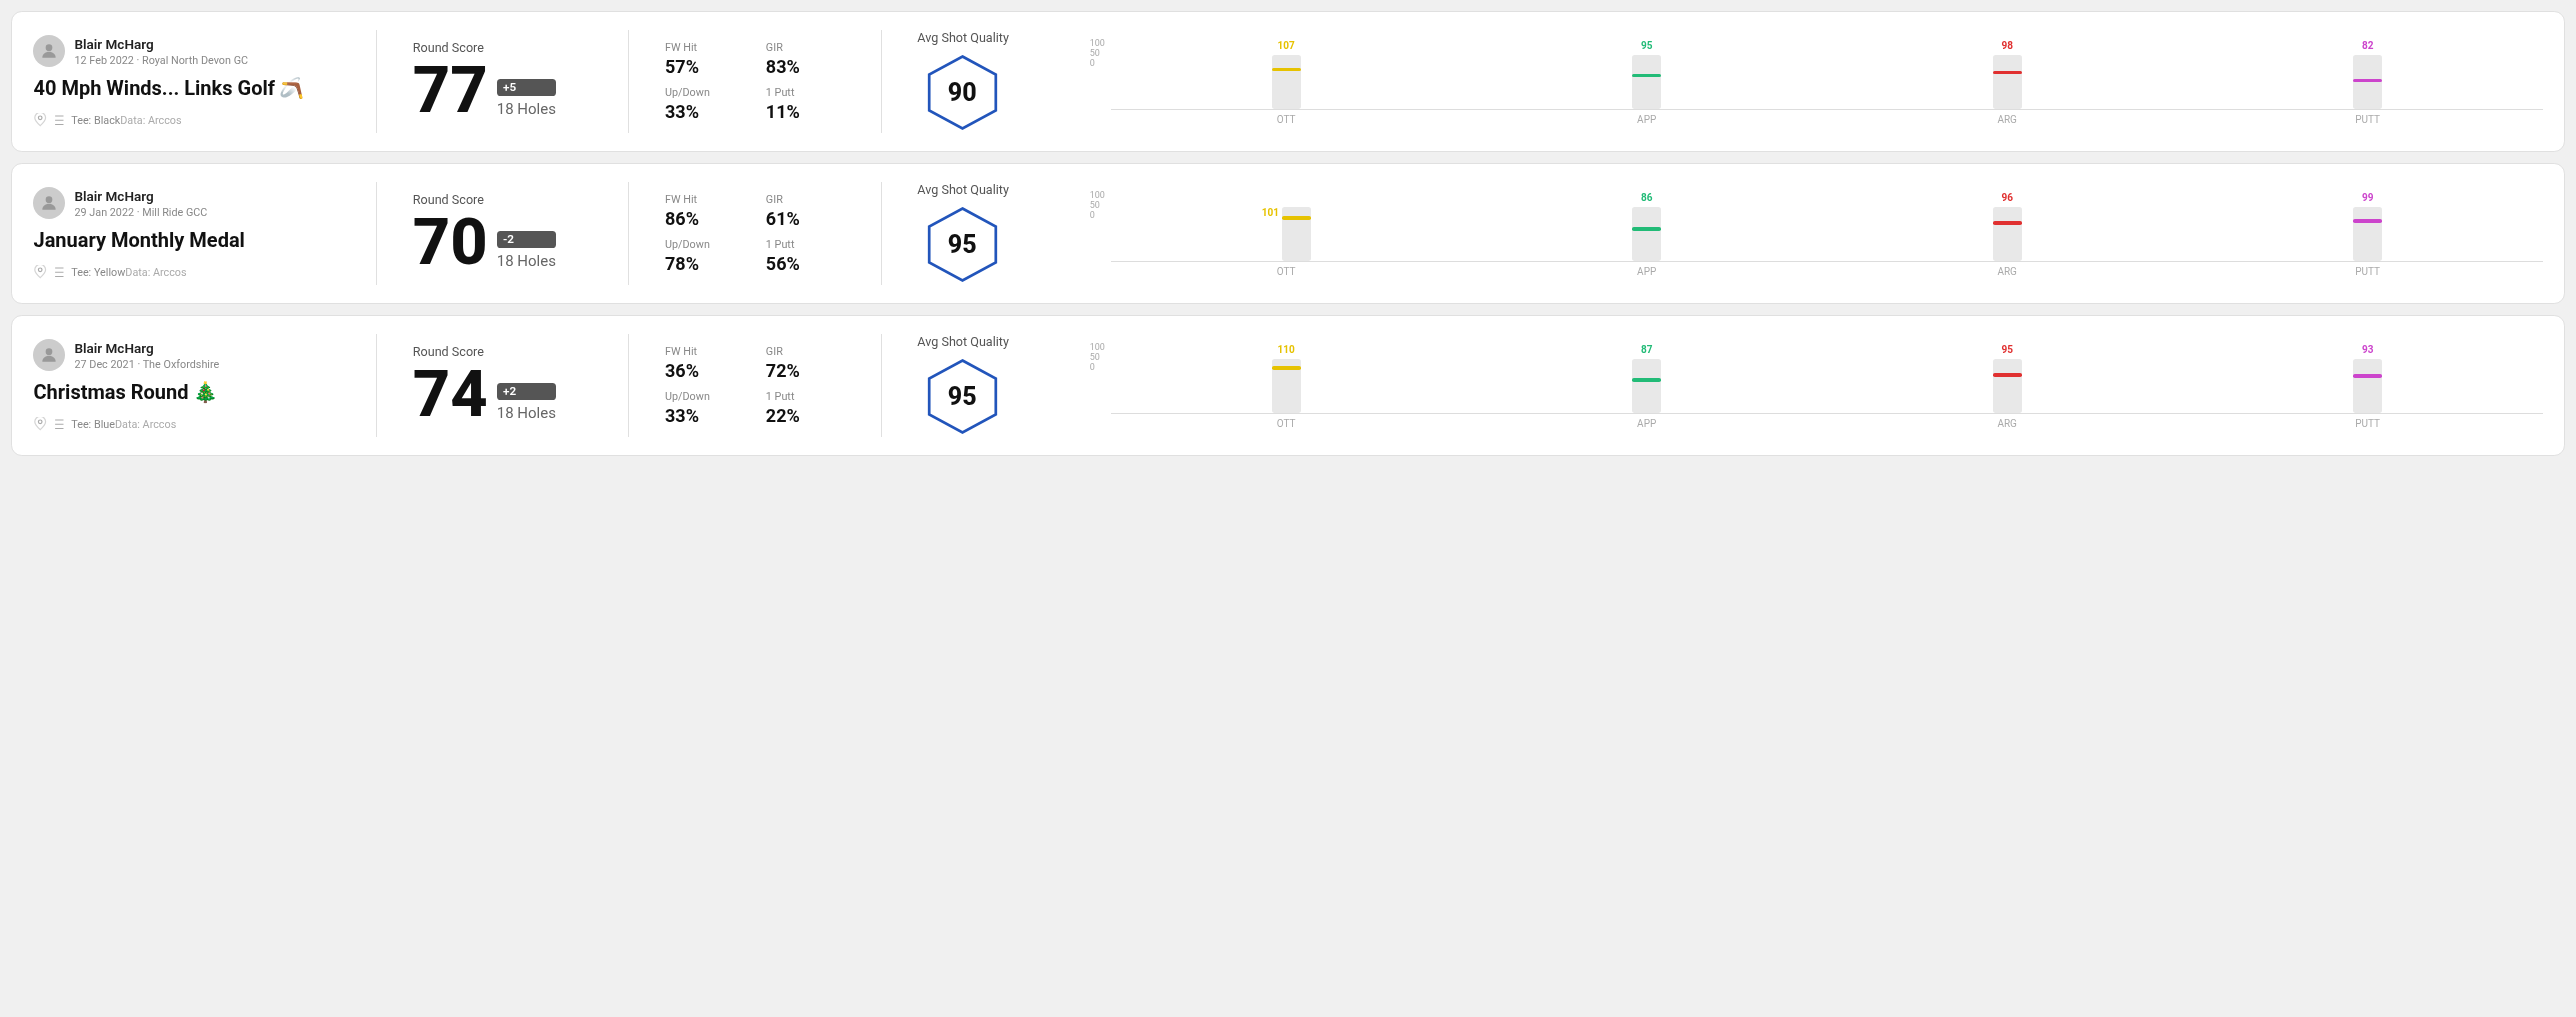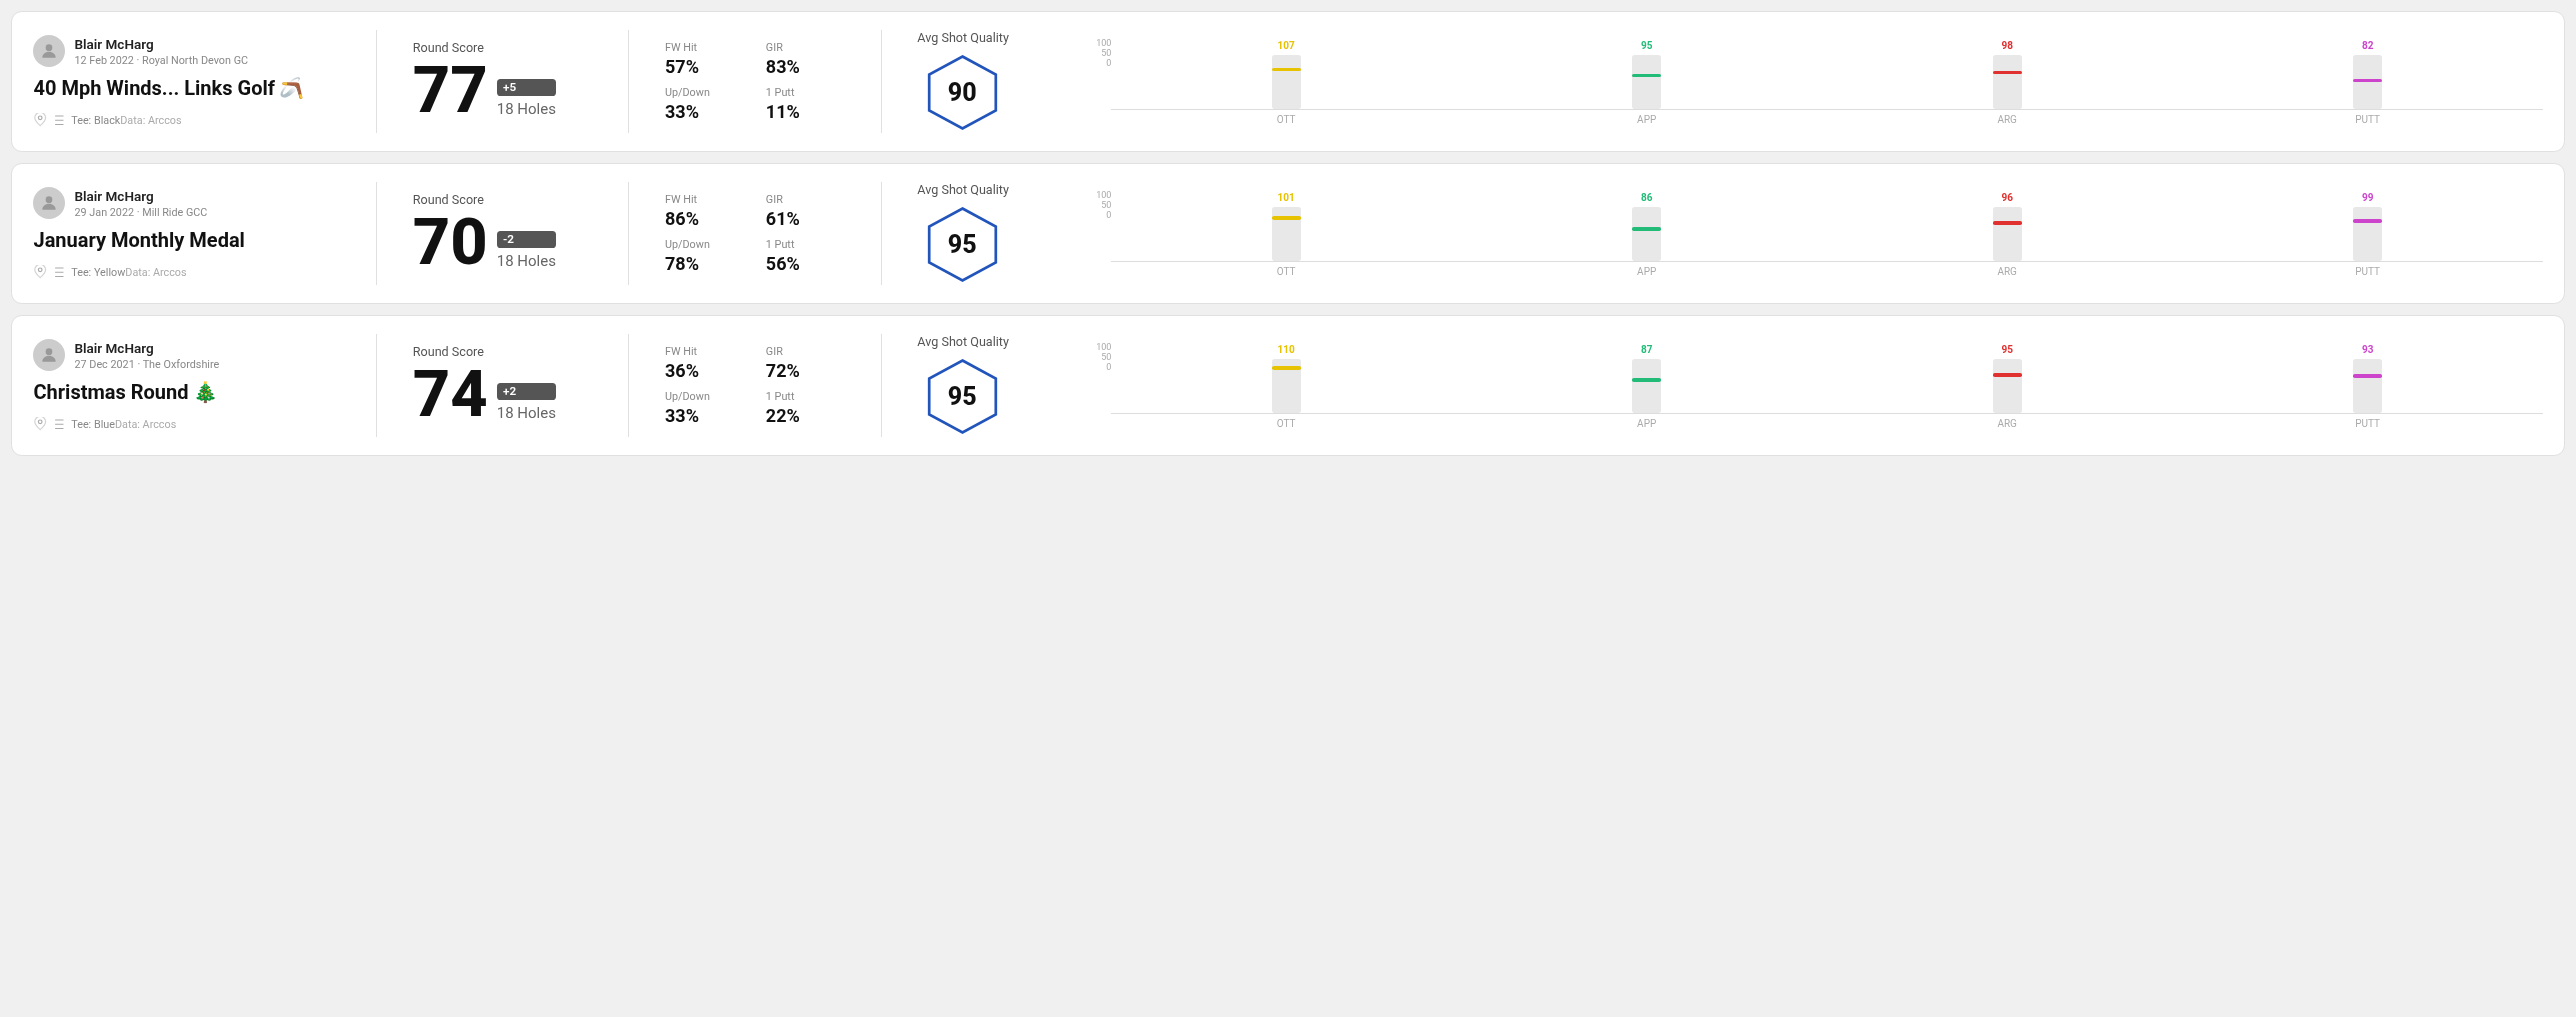--- a/index.html
+++ b/index.html
@@ -191,21 +191,21 @@
       display: flex;
       align-items: flex-start;
     }
     .y-axis {
       display: flex;
       flex-direction: column;
       justify-content: space-between;
       font-size: 9px;
       color: #aaa;
       padding-bottom: 16px;
-      text-align: right;
+      text-align: left;
       width: 21.7px;
       flex-shrink: 0;
     }
     .bars-and-labels {
       flex: 1;
       display: flex;
       flex-direction: column;
     }
     .bars-row {
       display: flex;
@@ -435,21 +435,21 @@
         <div class="chart-outer">
           <div class="chart-inner">
             <div class="y-axis">
               <span>100</span>
               <span>50</span>
               <span>0</span>
             </div>
             <div class="bars-and-labels">
               <div class="bars-row">
                 <div class="bar-col-wrap">
-                  <div style="display: flex; flex-direction: column; align-items: center; gap: 2.7px;">
+                  <div style="display: flex; flex-direction: row; align-items: flex-start; gap: 2.7px;">
                     <div class="val-label" style="color: rgb(230, 194, 0);">101</div>
                     <div class="bar-bg" style="position: relative; width: 29px; height: 54px; background: rgb(232, 232, 232); border-radius: 2.7px;">
                       <div style="position: absolute; bottom: 41px; left: 0px; width: 29px; height: 3.6px; background: rgb(230, 194, 0); border-radius: 1.8px;"></div>
                     </div>
                   </div>
                 </div>
                 <div class="bar-col-wrap">
                   <div style="display: flex; flex-direction: column; align-items: center; gap: 2.7px;">
                     <div class="val-label" style="color: rgb(34, 187, 119);">86</div>
                     <div class="bar-bg" style="position: relative; width: 29px; height: 54px; background: rgb(232, 232, 232); border-radius: 2.7px;">

